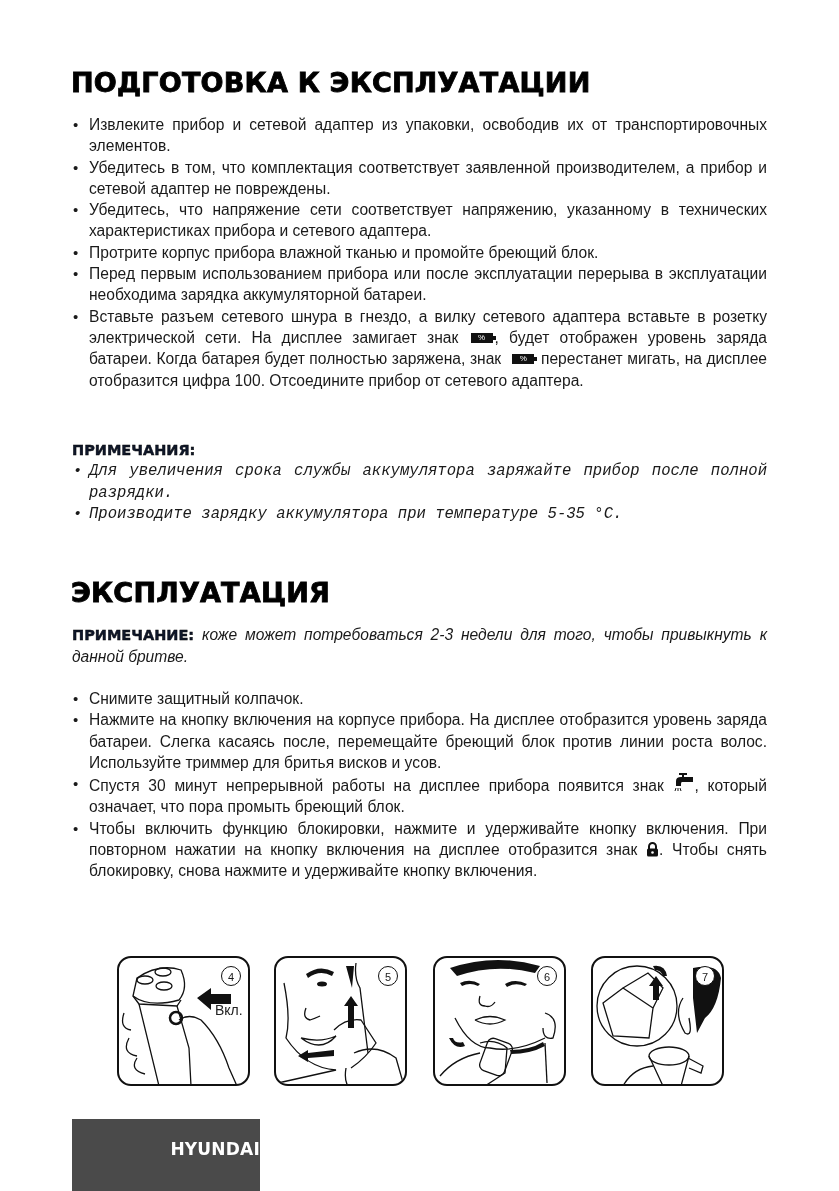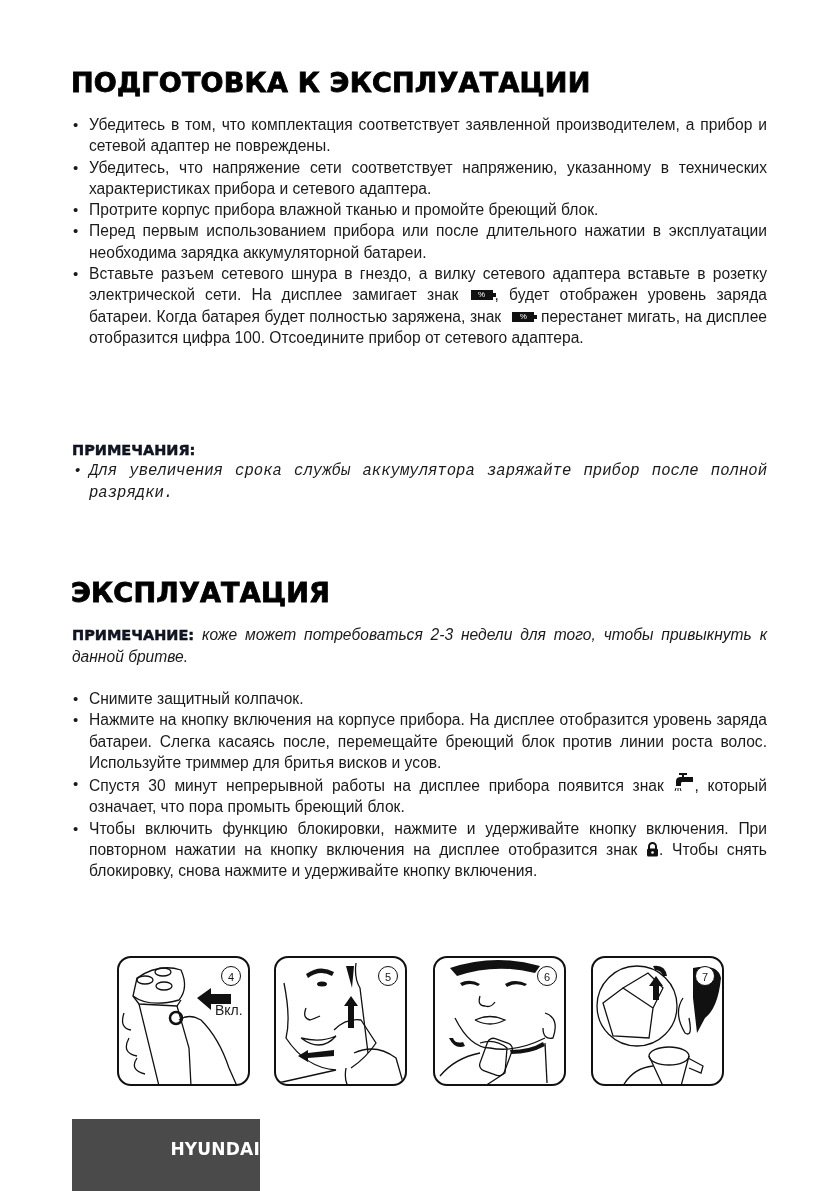--- a/index.html
+++ b/index.html
@@ -31,37 +31,39 @@
 </style>
 </head>
 <body>
 
 <div class="page">
 
   <h1 class="h1" style="top:68px;">ПОДГОТОВКА К ЭКСПЛУАТАЦИИ</h1>
 
   <div class="block" style="top:114px;">
     <ul class="bullets">
+      <li>Извлеките прибор и сетевой адаптер из упаковки, освободив их от транспортировочных элементов.</li>
       <li>Убедитесь в том, что комплектация соответствует заявленной производителем, а прибор и сетевой адаптер не повреждены.</li>
       <li>Убедитесь, что напряжение сети соответствует напряжению, указанному в технических характеристиках прибора и сетевого адаптера.</li>
       <li>Протрите корпус прибора влажной тканью и промойте бреющий блок.</li>
-      <li>Перед первым использованием прибора или после длительного нажатии в эксплуатации необходима зарядка аккумуляторной батареи.</li>
+      <li>Перед первым использованием прибора или после эксплуатации перерыва в эксплуатации необходима зарядка аккумуляторной батареи.</li>
       <li>
         <span>Вставьте разъем сетевого шнура в гнездо, а вилку сетевого адаптера вставьте в розетку электрической сети. На дисплее замигает знак</span>
         <span class="batt"><span>%</span></span><span>, будет отображен уровень заряда батареи. Когда батарея будет полностью заряжена, знак</span>
         &nbsp;<span class="batt"><span>%</span></span>
         <span>перестанет мигать, на дисплее отобразится цифра 100. Отсоедините прибор от сетевого адаптера.</span>
       </li>
     </ul>
   </div>
 
   <div class="block" style="top:440px;">
     <div class="note-title">ПРИМЕЧАНИЯ:</div>
     <ul class="bullets italic" style="margin-top:0;font-family:Liberation Mono, monospace;">
       <li>Для увеличения срока службы аккумулятора заряжайте прибор после полной разрядки.</li>
+      <li>Производите зарядку аккумулятора при температуре 5-35 °C.</li>
     </ul>
   </div>
 
   <h1 class="h1" style="top:578px;">ЭКСПЛУАТАЦИЯ</h1>
 
   <div class="block" style="top:624px; text-align:justify;">
     <span class="note-title">ПРИМЕЧАНИЕ:</span>
     <span class="italic">коже может потребоваться 2-3 недели для того, чтобы привыкнуть к данной бритве.</span>
   </div>
 

